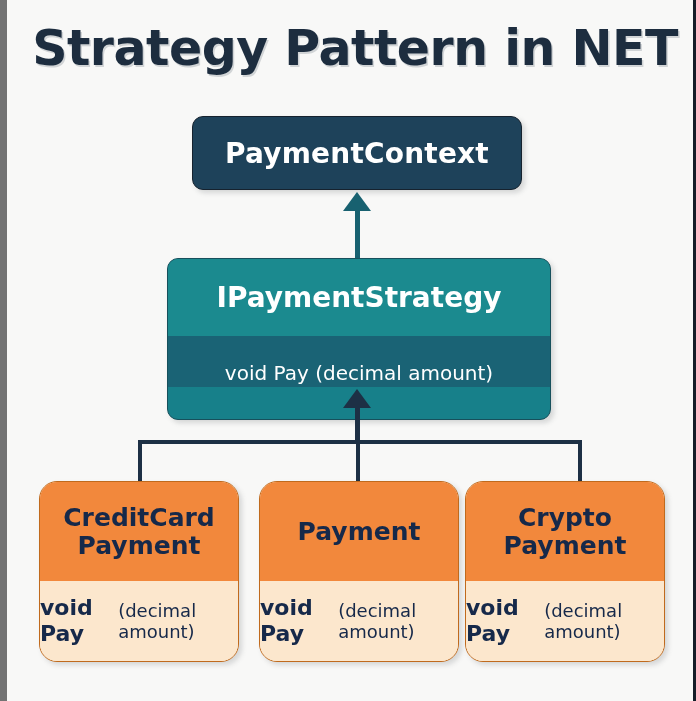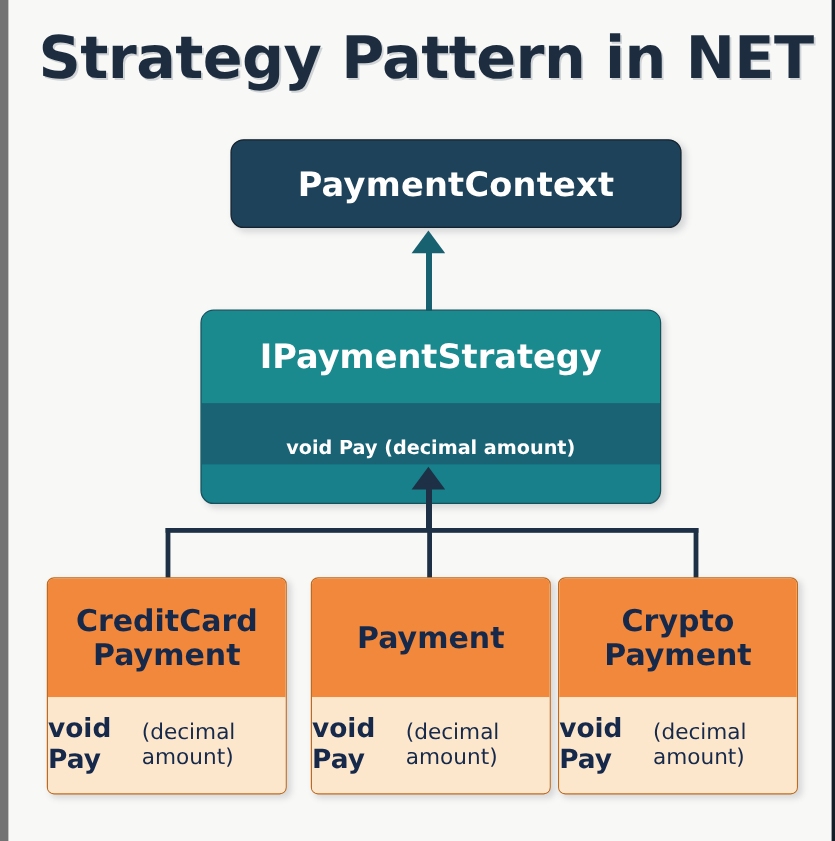--- a/index.html
+++ b/index.html
@@ -45,21 +45,21 @@
     border-radius: 11px;
     overflow: hidden;
     border: 1.5px solid #16222e;
     box-shadow: 3px 3px 5px rgba(90,95,100,0.22);
   }
 
   
   .ctx {
     left: 185px;
     top: 116px;
-    width: 376px;
+    width: 330px;
     height: 74px;
     background: #1e425a;
     display: flex;
     align-items: center;
     justify-content: center;
   }
   .ctx-label {
     color: #ffffff;
     font-size: 28px;
     font-weight: bold;
@@ -89,33 +89,33 @@
   }
   .iface-body {
     height: 51px;
     background: #1a6375;
     display: flex;
     align-items: center;
     justify-content: center;
   }
   .iface-body-label {
     color: #ffffff;
-    font-size: 16px;
-    font-weight: bold;
+    font-size: 20px;
+    font-weight: normal;
     margin-top: 22px;
   }
 
   
   .impl {
     top: 481px;
     width: 200px;
     height: 181px;
     background: #fbe6cd;
     border: 1.5px solid #c06a1d;
-    border-radius: 6px;
+    border-radius: 18px;
   }
   .impl-head {
     height: 99px;
     background: #f2883c;
     display: flex;
     flex-direction: column;
     align-items: center;
     justify-content: center;
     line-height: 1.12;
   }

